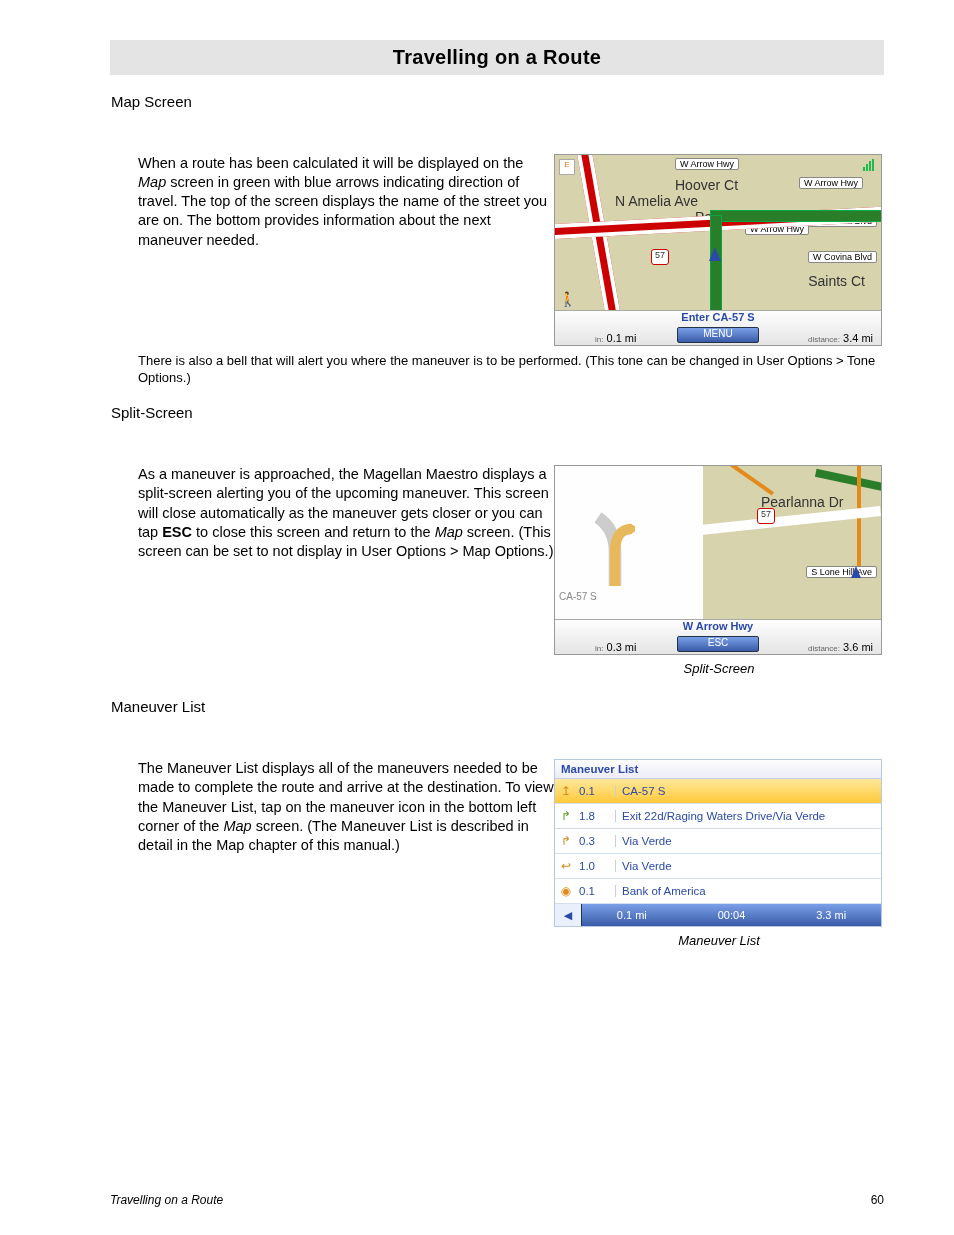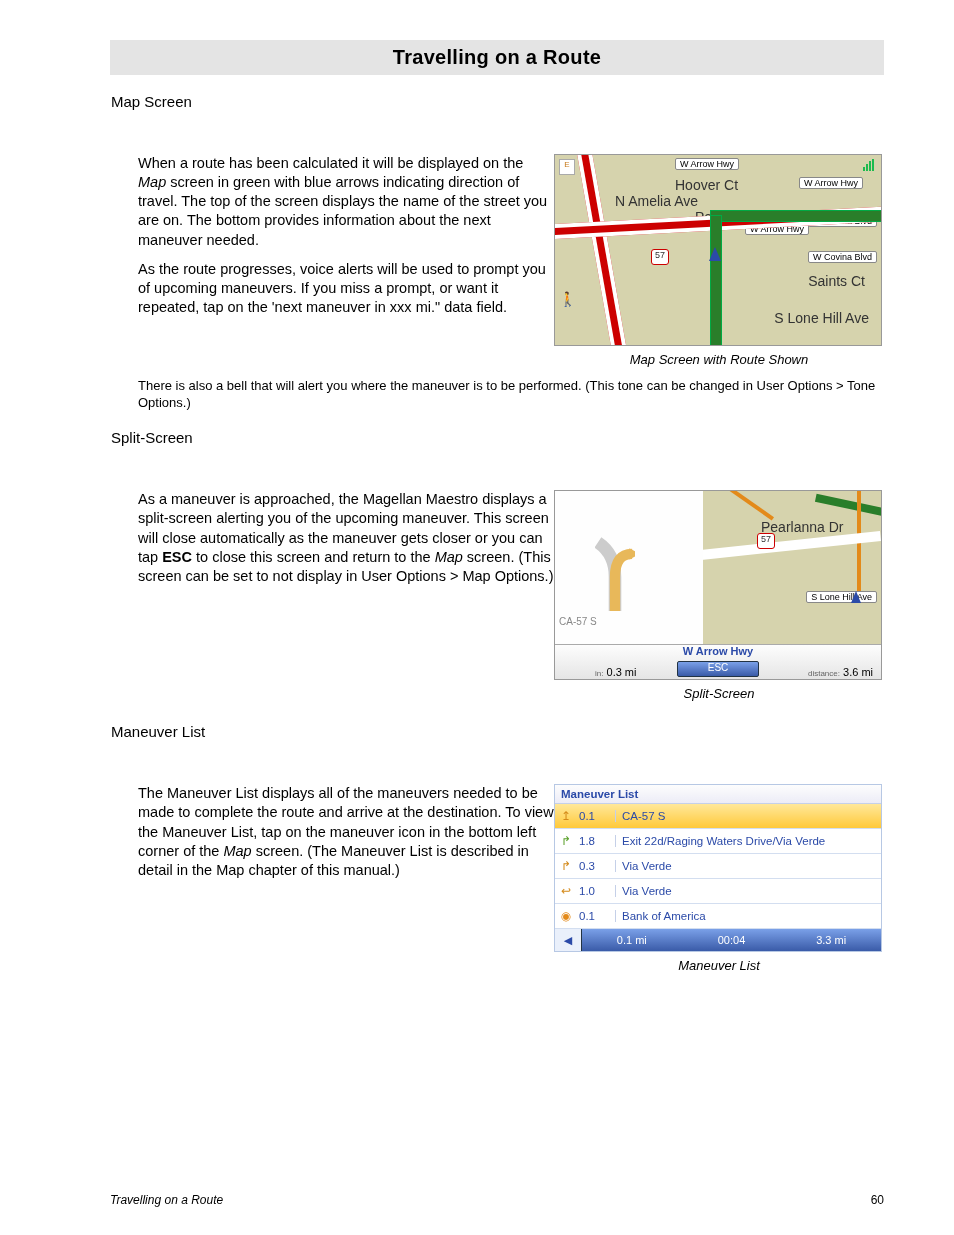--- a/index.html
+++ b/index.html
@@ -207,21 +207,20 @@
 
 <div class="page">
   <div class="titlebar">Travelling on a Route</div>
 
   <h3>Map Screen</h3>
   <div class="twocol">
     <div class="textcol indent">
       <p>
         <span>When a route has been calculated it will be displayed on the </span><em class="i">Map</em><span> screen in green with blue arrows indicating direction of travel.  The top of the screen displays the name of the street you are on.  The bottom provides information about the next maneuver needed.</span>
       </p>
-      <p>As the route progresses, voice alerts will be used to prompt you of upcoming maneuvers.  If you miss a prompt, or want it repeated, tap on the 'next maneuver in xxx mi." data field.</p>
     </div>
     <div class="figcol">
       <div class="fig map1">
         <div class="compass">E</div>
         <div class="signal"><span style="height:4px"></span><span style="height:7px"></span><span style="height:10px"></span><span style="height:12px"></span></div>
         <div class="map-pill" style="top:3px;left:120px">W Arrow Hwy</div>
         <span class="map-street" style="top:22px;left:120px">Hoover Ct</span>
         <span class="map-street" style="top:38px;left:60px">N Amelia Ave</span>
         <span class="map-street" style="top:54px;left:140px">Pearlanna Dr</span>
         <div class="map-pill" style="top:22px;right:18px">W Arrow Hwy</div>
@@ -230,22 +229,27 @@
         <div class="map-pill" style="top:68px;left:190px">W Arrow Hwy</div>
         <span class="map-street" style="top:118px;right:16px">Saints Ct</span>
         <span class="map-street" style="top:155px;right:12px">S Lone Hill Ave</span>
         <div class="roads-redv"></div>
         <div class="roads-red"></div>
         <div class="route-greenh"></div>
         <div class="route-green"></div>
         <div class="triangle"></div>
         <div style="position:absolute;left:96px;top:94px;width:16px;height:14px;background:#fff;border:1px solid #c00;border-radius:3px;text-align:center;font-size:9px;color:#333">57</div>
         <span class="person">🚶</span>
+        <div class="map-bottombar">
+          <div class="map-inst">Enter CA-57 S</div>
+          <div class="map-menu">MENU</div>
+          <div class="map-in"><span class="lbl-small">in:</span> <span>0.1 mi</span></div>
+          <div class="map-dist"><span class="lbl-small">distance:</span> <span>3.4 mi</span></div>
+        </div>
       </div>
-      <div class="caption">Map Screen with Route Shown</div>
     </div>
   </div>
   <p class="fullpara">There is also a bell that will alert you where the maneuver is to be performed. (This tone can be changed in User Options &gt;  Tone Options.)</p>
 
   <h3>Split-Screen</h3>
   <div class="twocol">
     <div class="textcol indent">
       <p>
         <span>As a maneuver is approached, the Magellan Maestro displays a split-screen alerting you of the upcoming maneuver. This screen will close automatically as the maneuver gets closer or you can tap </span><b>ESC</b><span> to close this screen and return to the </span><em class="i">Map</em><span> screen. (This screen can be set to not display in User Options &gt; Map Options.)</span>
       </p>

